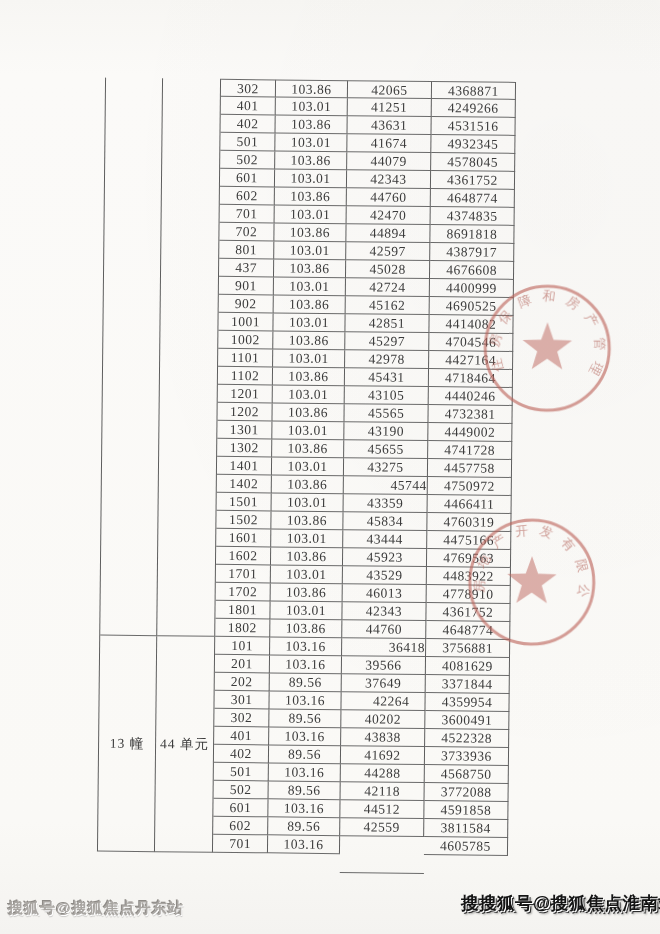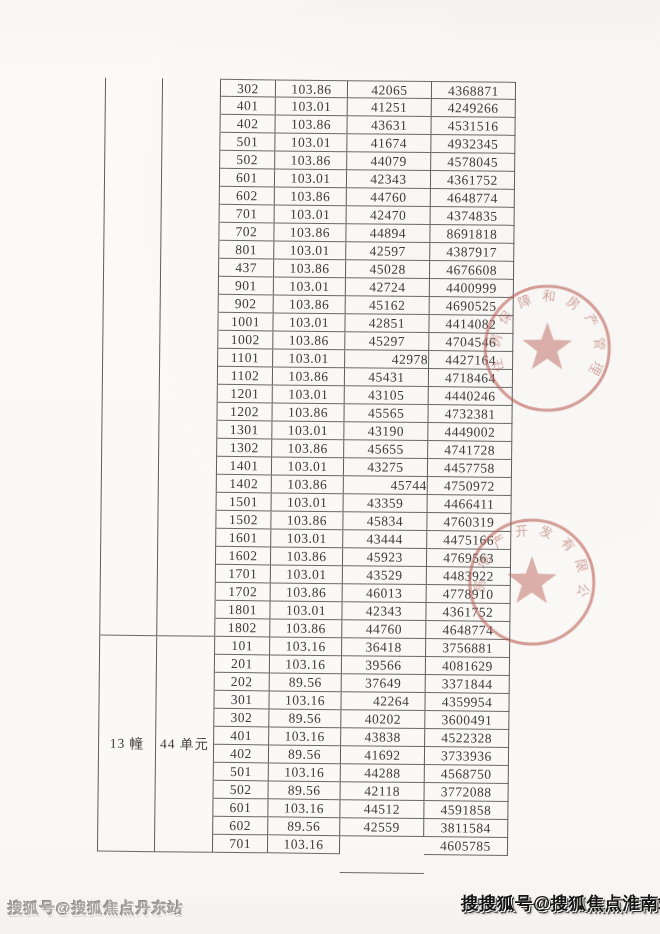--- a/index.html
+++ b/index.html
@@ -140,21 +140,21 @@
       <div class="pt-cell" style="grid-area: 14 / 3;">1001</div>
       <div class="pt-cell" style="grid-area: 14 / 4;">103.01</div>
       <div class="pt-cell" style="grid-area: 14 / 5;">42851</div>
       <div class="pt-cell" style="grid-area: 14 / 6;">4414082</div>
       <div class="pt-cell" style="grid-area: 15 / 3;">1002</div>
       <div class="pt-cell" style="grid-area: 15 / 4;">103.86</div>
       <div class="pt-cell" style="grid-area: 15 / 5;">45297</div>
       <div class="pt-cell" style="grid-area: 15 / 6;">4704546</div>
       <div class="pt-cell" style="grid-area: 16 / 3;">1101</div>
       <div class="pt-cell" style="grid-area: 16 / 4;">103.01</div>
-      <div class="pt-cell" style="grid-area: 16 / 5; text-align: right;">42978</div>
+      <div class="pt-cell" style="grid-area: 16 / 5;">42978</div>
       <div class="pt-cell" style="grid-area: 16 / 6;">4427164</div>
       <div class="pt-cell" style="grid-area: 17 / 3;">1102</div>
       <div class="pt-cell" style="grid-area: 17 / 4;">103.86</div>
       <div class="pt-cell" style="grid-area: 17 / 5;">45431</div>
       <div class="pt-cell" style="grid-area: 17 / 6;">4718464</div>
       <div class="pt-cell" style="grid-area: 18 / 3;">1201</div>
       <div class="pt-cell" style="grid-area: 18 / 4;">103.01</div>
       <div class="pt-cell" style="grid-area: 18 / 5;">43105</div>
       <div class="pt-cell" style="grid-area: 18 / 6;">4440246</div>
       <div class="pt-cell" style="grid-area: 19 / 3;">1202</div>
@@ -206,21 +206,21 @@
       <div class="pt-cell" style="grid-area: 30 / 5;">42343</div>
       <div class="pt-cell" style="grid-area: 30 / 6;">4361752</div>
       <div class="pt-cell" style="grid-area: 31 / 3;">1802</div>
       <div class="pt-cell" style="grid-area: 31 / 4;">103.86</div>
       <div class="pt-cell" style="grid-area: 31 / 5;">44760</div>
       <div class="pt-cell" style="grid-area: 31 / 6;">4648774</div>
       <div class="pt-cell merge-cell" style="grid-area: 32 / 1 / span 12;">13 幢</div>
       <div class="pt-cell merge-cell" style="grid-area: 32 / 2 / span 12;">44 单元</div>
       <div class="pt-cell" style="grid-area: 32 / 3;">101</div>
       <div class="pt-cell" style="grid-area: 32 / 4;">103.16</div>
-      <div class="pt-cell" style="grid-area: 32 / 5;">36418</div>
+      <div class="pt-cell" style="grid-area: 32 / 5; text-align: right;">36418</div>
       <div class="pt-cell" style="grid-area: 32 / 6;">3756881</div>
       <div class="pt-cell" style="grid-area: 33 / 3;">201</div>
       <div class="pt-cell" style="grid-area: 33 / 4;">103.16</div>
       <div class="pt-cell" style="grid-area: 33 / 5;">39566</div>
       <div class="pt-cell" style="grid-area: 33 / 6;">4081629</div>
       <div class="pt-cell" style="grid-area: 34 / 3;">202</div>
       <div class="pt-cell" style="grid-area: 34 / 4;">89.56</div>
       <div class="pt-cell" style="grid-area: 34 / 5;">37649</div>
       <div class="pt-cell" style="grid-area: 34 / 6;">3371844</div>
       <div class="pt-cell" style="grid-area: 35 / 3;">301</div>

